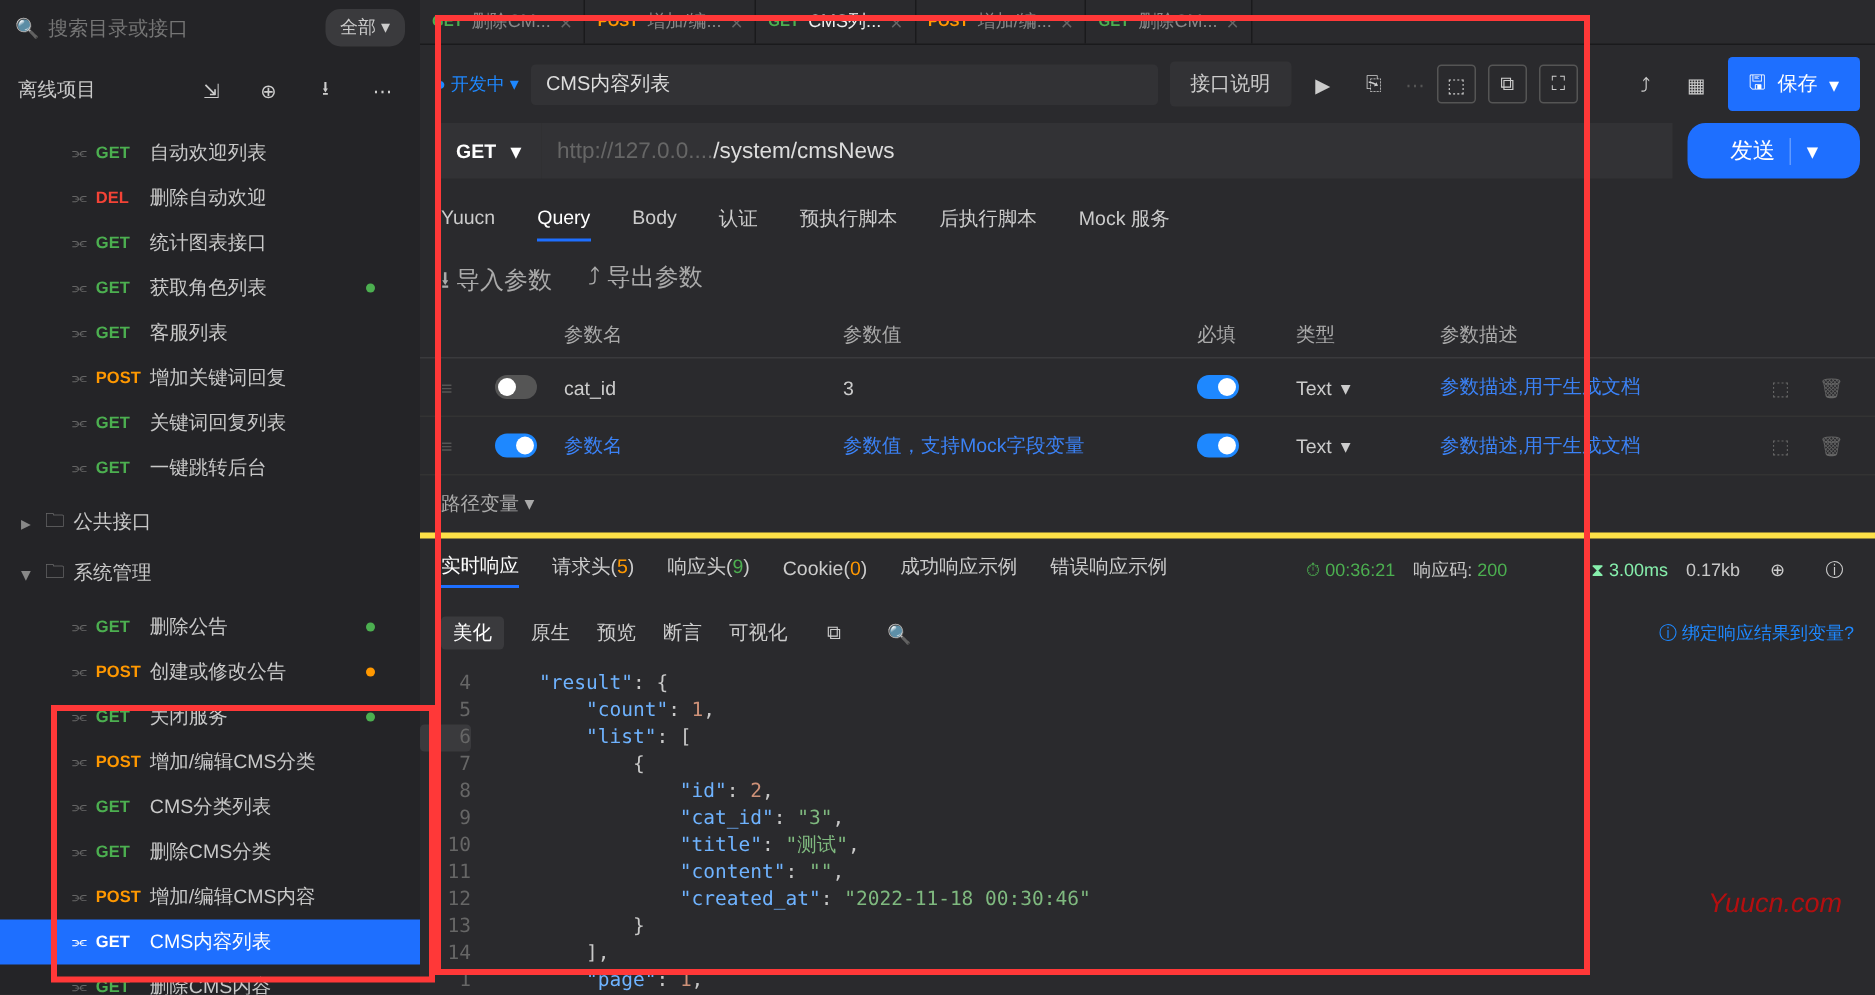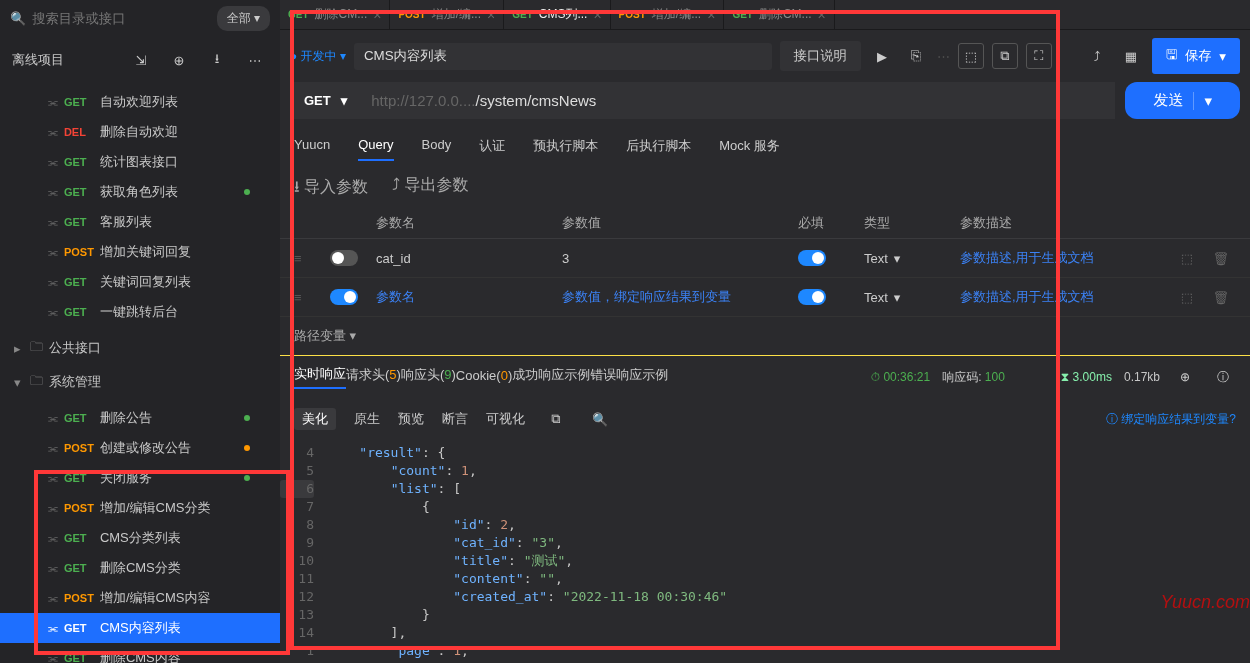--- a/index.html
+++ b/index.html
@@ -54,21 +54,21 @@
 .param-row { border-bottom: 1px solid #333; }
 .drag-h { color: #555; }
 .toggle { width: 28px; height: 16px; border-radius: 8px; background: #555; position: relative; }
 .toggle.on { background: #1e88ff; }
 .toggle::after { content: ''; position: absolute; width: 12px; height: 12px; background: #fff; border-radius: 50%; top: 2px; left: 2px; }
 .toggle.on::after { left: 14px; }
 .cell-input { color: #ccc; }
 .cell-ph { color: #3b82f6; }
 .type-sel { display: flex; align-items: center; gap: 6px; color: #ccc; }
 .path-var { padding: 10px 14px; color: #aaa; }
-.resp-tabs { display: flex; padding: 8px 14px; align-items: center; border-top: 1px solid #fde047; }
+.resp-tabs { display: flex; gap: 22px; padding: 8px 14px; align-items: center; border-top: 4px solid #fde047; }
 .resp-tab { color: #ccc; font-size: 13px; cursor: pointer; padding-bottom: 4px; }
 .resp-tab.active { color: #fff; border-bottom: 2px solid #1e6fff; }
 .badge-warn { color: #ff9800; }
 .resp-meta { margin-left: auto; display: flex; align-items: center; gap: 12px; font-size: 12px; }
 .meta-time { color: #4caf50; }
 .meta-code { color: #4caf50; }
 .meta-dur { color: #86efac; padding-left: 44px; }
 .resp-toolbar { display: flex; gap: 18px; padding: 8px 14px; align-items: center; }
 .resp-tb-item { color: #ccc; font-size: 13px; }
 .resp-tb-item.active { color: #fff; background: #3a3a3d; padding: 2px 8px; border-radius: 3px; }
@@ -76,21 +76,21 @@
 .json-view { display: flex; font-family: Consolas, monospace; font-size: 13px; padding: 4px 0; }
 .gutter { width: 48px; text-align: right; color: #666; padding-right: 14px; user-select: none; }
 .gutter div { line-height: 18px; }
 .gutter .active-ln { background: #3a3a3d; border-radius: 3px; }
 .code { flex: 1; line-height: 18px; }
 .code .k { color: #6fb3ff; }
 .code .n { color: #ce9178; }
 .code .s { color: #7fb97f; }
 .red-box-1 { position: absolute; left: 290px; top: 10px; width: 770px; height: 640px; border: 4px solid #ff3838; pointer-events: none; z-index: 100; }
 .red-box-2 { position: absolute; left: 34px; top: 470px; width: 256px; height: 185px; border: 4px solid #ff3838; pointer-events: none; z-index: 100; }
-.watermark { position: absolute; right: 0; bottom: 50px; color: rgba(255,0,0,0.65); font-size: 18px; font-style: italic; }
+.watermark { position: absolute; right: 22px; bottom: 50px; color: rgba(255,0,0,0.65); font-size: 18px; font-style: italic; }
 </style>
 </head>
 <body>
 
 <div class="sidebar">
   <div class="search-row">
     <span>🔍</span>
     <input class="search-input" placeholder="搜索目录或接口" style="">
     <button class="filter-btn"><span>全部</span> ▾</button>
   </div>
@@ -301,42 +301,42 @@
           <span class="toggle on"></span>
           <span class="type-sel">Text <span>▾</span></span>
           <span class="cell-ph">参数描述,用于生成文档</span>
           <span class="icon-btn" style="color:#666">⬚</span>
           <span class="icon-btn" style="color:#666">🗑</span>
         </div>
         <div class="param-row">
           <span class="drag-h">≡</span>
           <span class="toggle on"></span>
           <span class="cell-ph">参数名</span>
-          <span class="cell-ph">参数值，绑定响应结果到变量</span>
+          <span class="cell-ph">参数值，支持Mock字段变量</span>
           <span class="toggle on"></span>
           <span class="type-sel">Text <span>▾</span></span>
           <span class="cell-ph">参数描述,用于生成文档</span>
           <span class="icon-btn" style="color:#666">⬚</span>
           <span class="icon-btn" style="color:#666">🗑</span>
         </div>
       </div>
   </div>
 
   <div class="path-var"><span>路径变量</span> ▾</div>
 
   <div class="resp-tabs" id="resp-tabs">
       <span class="resp-tab active">实时响应</span>
       <span class="resp-tab">请求头(<span class="badge-warn">5</span>)</span>
       <span class="resp-tab">响应头(<span class="meta-code">9</span>)</span>
       <span class="resp-tab">Cookie(<span class="badge-warn">0</span>)</span>
       <span class="resp-tab">成功响应示例</span>
       <span class="resp-tab">错误响应示例</span>
       <div class="resp-meta">
         <span class="meta-time">⏱ 00:36:21</span>
-        <span>响应码: <span class="meta-code">100</span></span>
+        <span>响应码: <span class="meta-code">200</span></span>
         <span class="meta-dur">⧗ 3.00ms</span>
         <span>0.17kb</span>
         <span class="icon-btn">⊕</span>
         <span class="icon-btn">ⓘ</span>
       </div>
     </div>
 
   <div class="resp-toolbar" id="resp-toolbar">
       <span class="resp-tb-item active">美化</span>
       <span class="resp-tb-item">原生</span>

